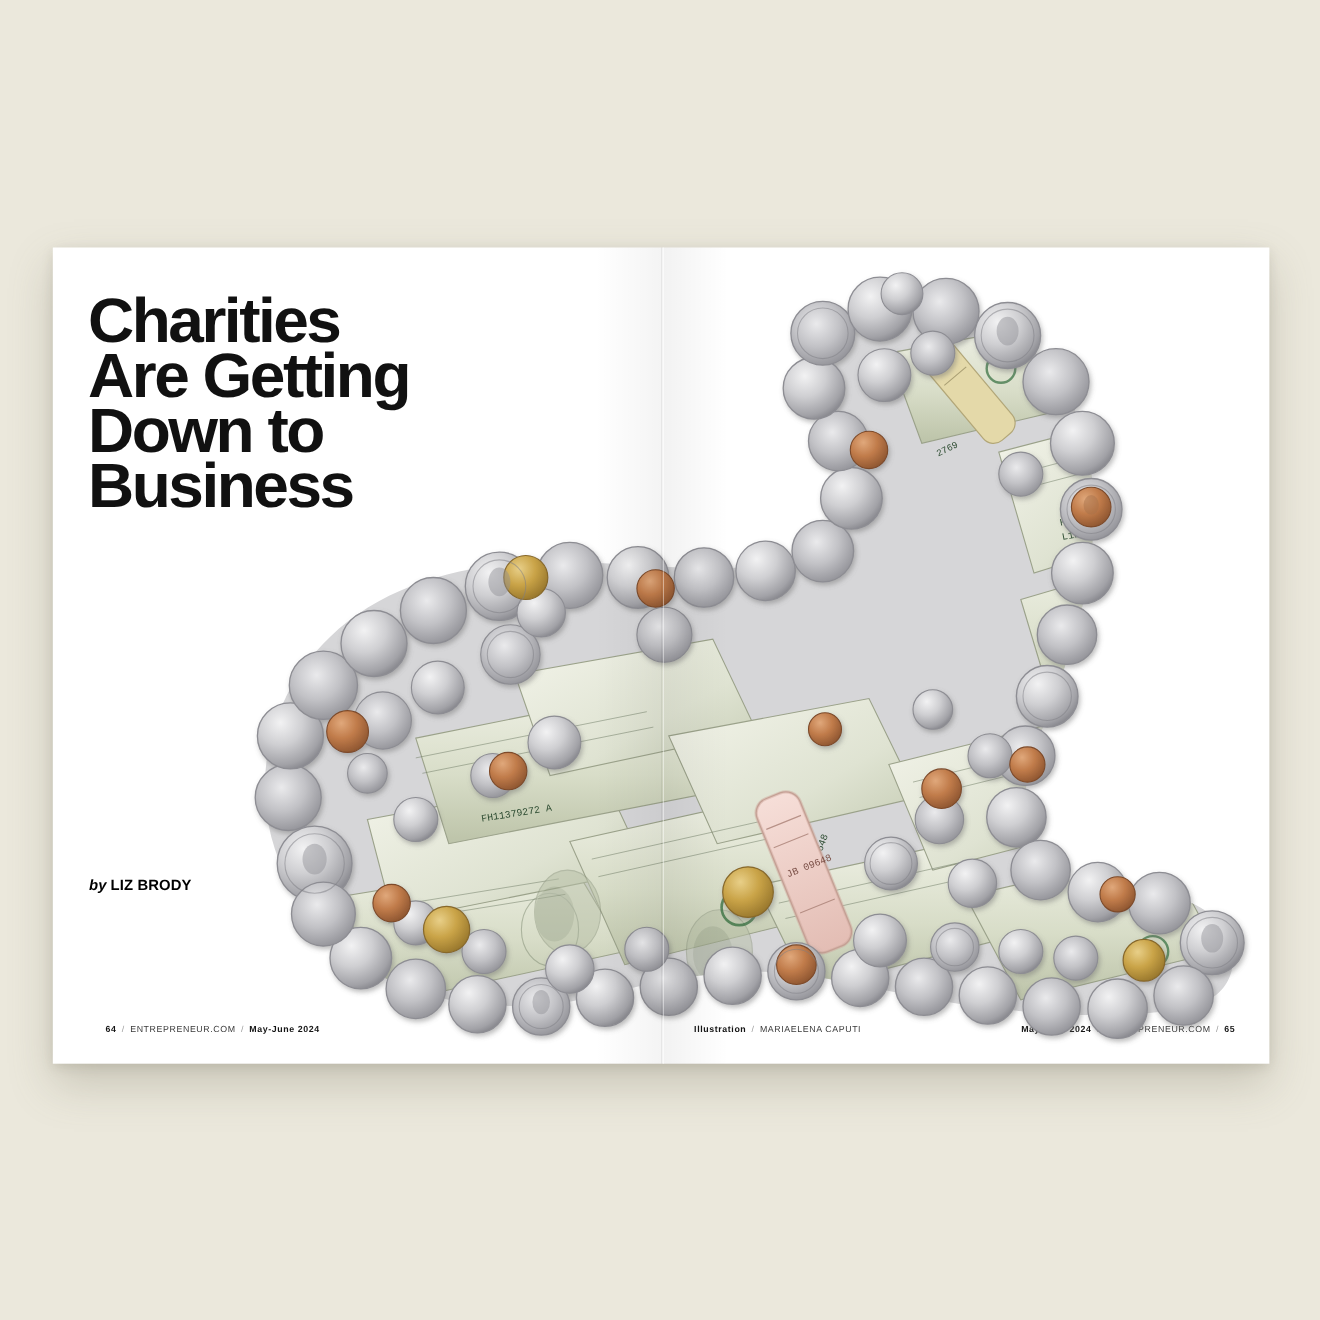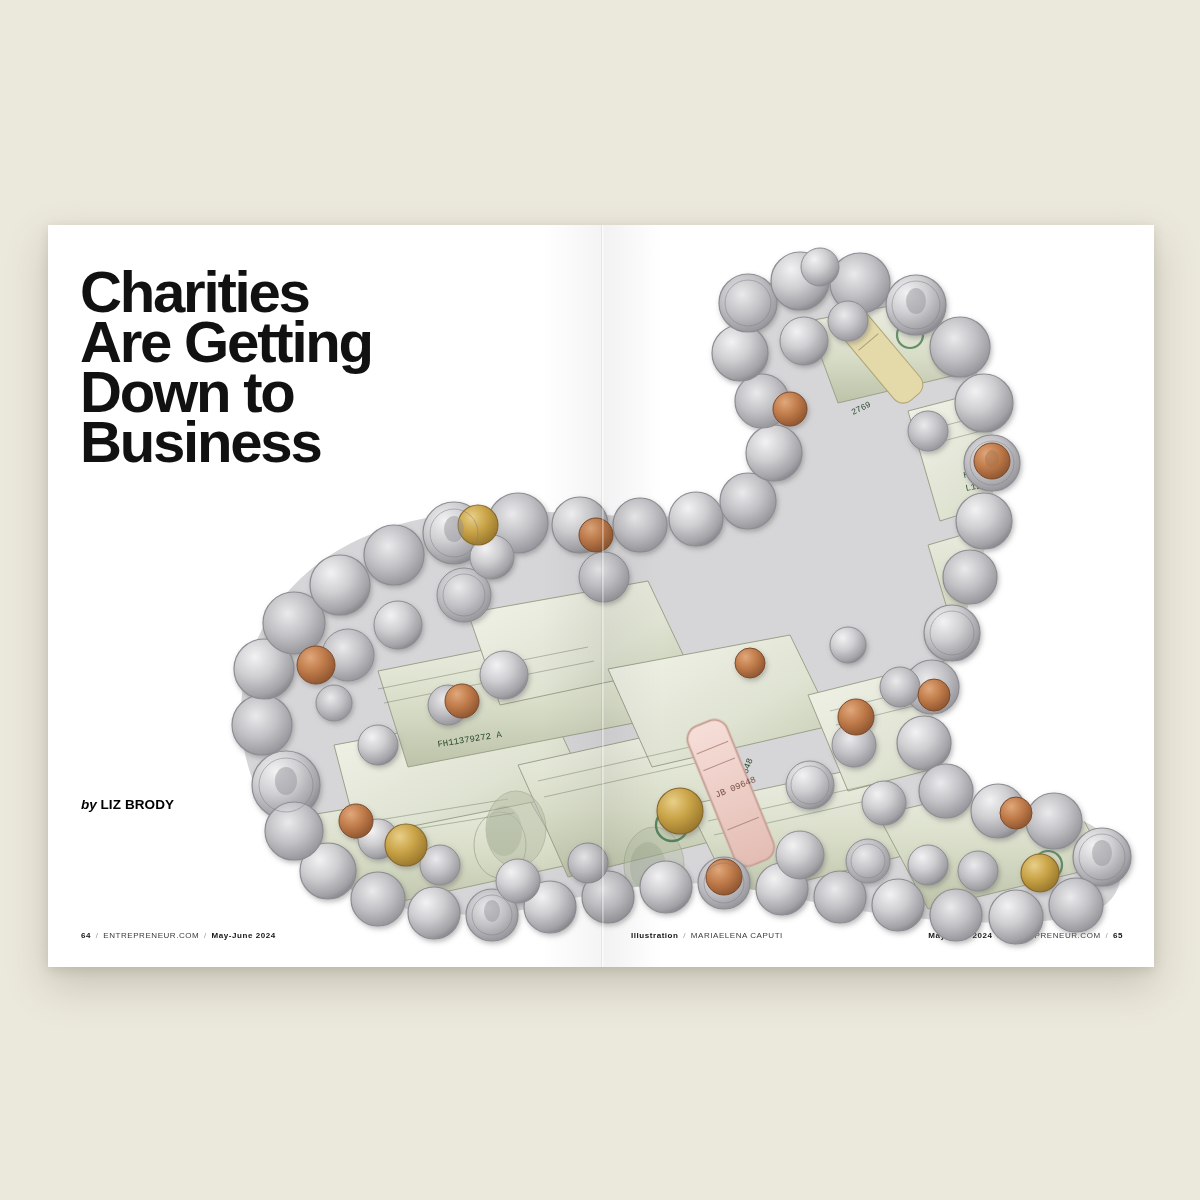--- a/index.html
+++ b/index.html
@@ -110,21 +110,21 @@
   
   .folio {
     position: absolute;
     bottom: 27px;
     font-family: "Liberation Sans", sans-serif;
     font-size: 8px;
     letter-spacing: 0.55px;
     color: #3a3a3a;
     white-space: nowrap;
   }
-  .folio-left { left: 33px; margin-top: 42px; }
+  .folio-left { left: 48px; margin-top: 42px; }
   .folio-center { left: 583px; }
   .folio-right { right: 31px; }
   .folio b { font-weight: bold; color: #141414; }
   .folio .sep { color: #9a9a9a; padding: 0 2px; }
   .folio .pg { font-weight: bold; color: #141414; }
 
   
   .art {
     position: absolute;
     left: 0;

